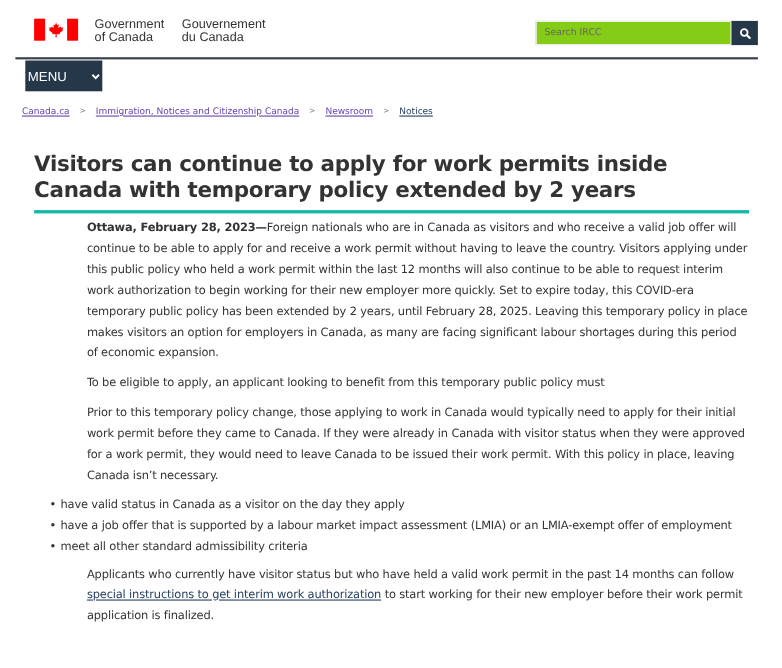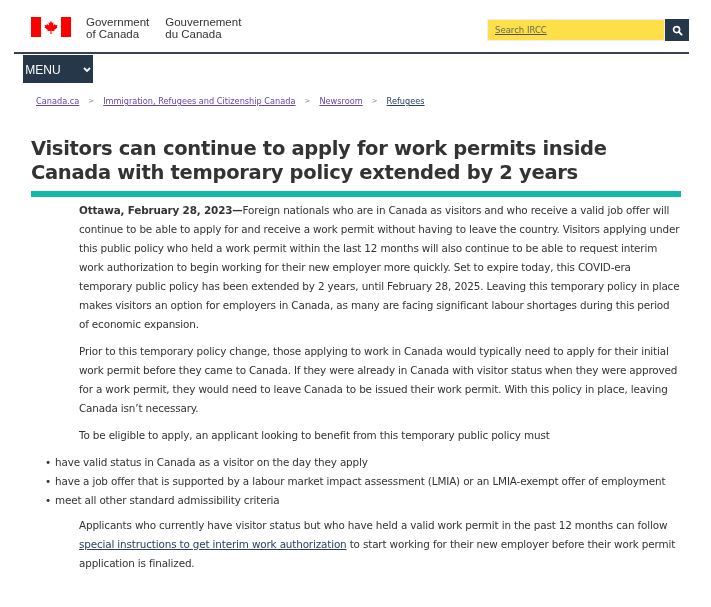--- a/index.html
+++ b/index.html
@@ -32,57 +32,56 @@
       margin-right: 16px;
     }
     .search-box {
       position: absolute; right: 0; top: 19px;
       display: flex; height: 22px;
     }
     .search-input {
       width: 178px; height: 22px;
       border: 1px solid #eeeeee;
       font-size: 8.5px; padding: 0 7px;
-      color: #555; background: #fde047;
+      color: #555; background: #84cc16;
       font-family: "DejaVu Sans", sans-serif;
       outline: none;
-      text-decoration: underline;
     }
     .search-input::placeholder { color: #666; }
     .search-btn {
       width: 24px; height: 22px;
       background: #26374a; border: none;
       display: flex; align-items: center; justify-content: center;
     }
     .menu-btn {
       position: absolute; left: 23px; top: 55px;
       width: 70px; height: 28px;
       background: #26374a; color: #ffffff;
       font-family: "Liberation Sans", sans-serif;
       font-size: 12px; border: none;
       display: flex; align-items: center; justify-content: center; gap: 22px;
       padding-top: 1px;
     }
     .breadcrumb {
-      position: absolute; left: 36px; top: 96px;
+      position: absolute; left: 20px; top: 96px;
       display: flex; align-items: center;
       font-size: 8.2px;
     }
     .breadcrumb a { color: #6644aa; text-decoration: underline; }
     .breadcrumb a.last { color: #284162; }
     .breadcrumb .sep { color: #888; margin: 0 9px; font-size: 7px; }
     .main {
       position: absolute; left: 31px; top: 137px; width: 650px;
     }
     h1 {
       font-family: "DejaVu Sans", sans-serif;
       font-size: 19.5px; font-weight: 600; line-height: 24px;
       color: #333333; letter-spacing: -0.3px;
       padding-bottom: 6px;
-      border-bottom: 6px solid #14b8a6;
+      border-bottom: 3px solid #14b8a6;
     }
     p, li {
       font-size: 10.4px; line-height: 19px; color: #333333;
       letter-spacing: -0.15px;
     }
     p.lead { margin-top: 4px; }
     p { margin-bottom: 8px; margin-left: 48px; }
     p strong { font-weight: bold; }
     ul { margin: 0 0 6px 14px; list-style: none; }
     li { position: relative; padding-left: 10px; }
@@ -125,36 +124,36 @@
 <button class="menu-btn">
   <span>MENU</span>
   <svg width="8" height="6" viewBox="0 0 8 6">
     <polyline points="1,1 4,4 7,1" fill="none" stroke="#ffffff" stroke-width="1.8"></polyline>
   </svg>
 </button>
 
 <nav class="breadcrumb">
   <a>Canada.ca</a>
   <span class="sep">&gt;</span>
-  <a>Immigration, Refugees and Citizenship Canada</a>
+  <a>Immigration, Notices and Citizenship Canada</a>
   <span class="sep">&gt;</span>
   <a>Newsroom</a>
   <span class="sep">&gt;</span>
-  <a class="last">Refugees</a>
+  <a class="last">Notices</a>
 </nav>
 
 <main class="main">
   <h1>Visitors can continue to apply for work permits inside Canada with temporary policy extended by 2 years</h1>
 
   <p class="lead"><strong>Ottawa, February 28, 2023—</strong><span>Foreign nationals who are in Canada as visitors and who receive a valid job offer will continue to be able to apply for and receive a work permit without having to leave the country. Visitors applying under this public policy who held a work permit within the last 12 months will also continue to be able to request interim work authorization to begin working for their new employer more quickly. Set to expire today, this COVID-era temporary public policy has been extended by 2 years, until February 28, 2025. Leaving this temporary policy in place makes visitors an option for employers in Canada, as many are facing significant labour shortages during this period of economic expansion.</span></p>
 
+  <p>To be eligible to apply, an applicant looking to benefit from this temporary public policy must</p>
+
   <p>Prior to this temporary policy change, those applying to work in Canada would typically need to apply for their initial work permit before they came to Canada. If they were already in Canada with visitor status when they were approved for a work permit, they would need to leave Canada to be issued their work permit. With this policy in place, leaving Canada isn’t necessary.</p>
-
-  <p>To be eligible to apply, an applicant looking to benefit from this temporary public policy must</p>
 
   <ul>
     <li>have valid status in Canada as a visitor on the day they apply</li>
     <li>have a job offer that is supported by a labour market impact assessment (LMIA) or an LMIA-exempt offer of employment</li>
     <li>meet all other standard admissibility criteria</li>
   </ul>
 
-  <p><span>Applicants who currently have visitor status but who have held a valid work permit in the past 12 months can follow </span><a class="inline-link">special instructions to get interim work authorization</a><span> to start working for their new employer before their work permit application is finalized.</span></p>
+  <p><span>Applicants who currently have visitor status but who have held a valid work permit in the past 14 months can follow </span><a class="inline-link">special instructions to get interim work authorization</a><span> to start working for their new employer before their work permit application is finalized.</span></p>
 </main>
 
 </body></html>

